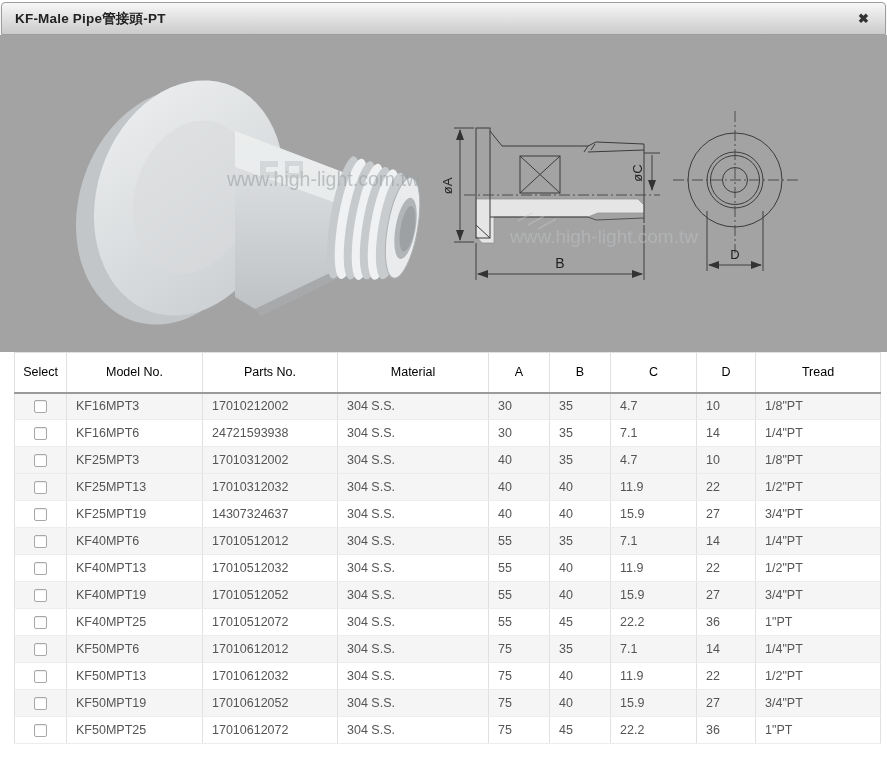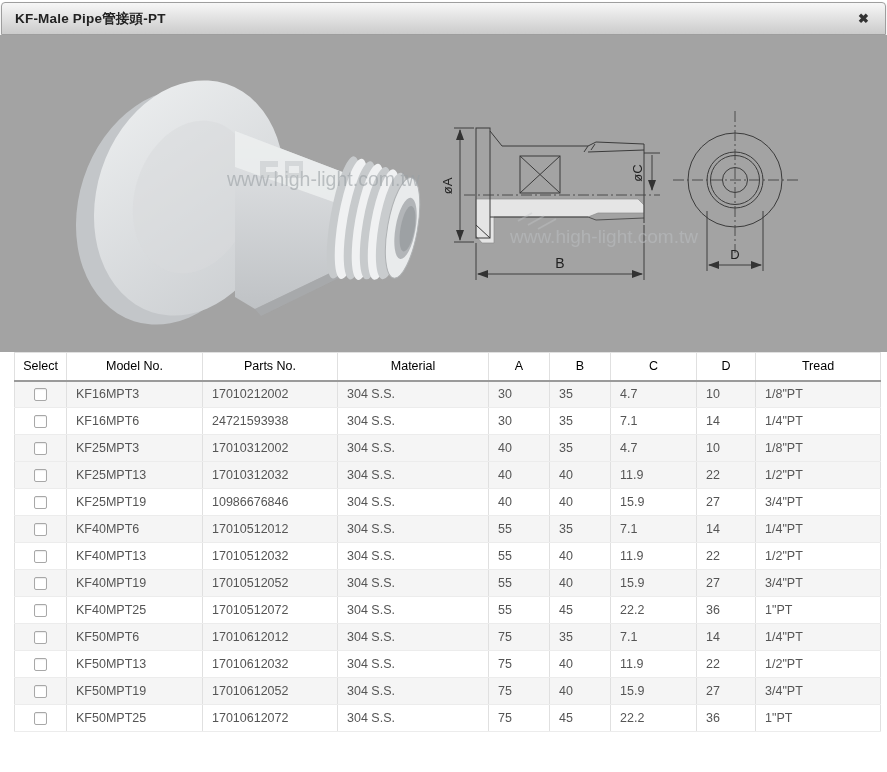--- a/index.html
+++ b/index.html
@@ -34,21 +34,21 @@
   
   table.spec {
     margin-left: 14px; width: 866px;
     border-collapse: collapse; table-layout: fixed;
     font-size: 12.5px;
     border-top: 1px solid #e0e0e0;
     border-left: 1px solid #e0e0e0;
     border-right: 1px solid #e0e0e0;
   }
   table.spec th {
-    height: 28px; padding: 4px 6px;
+    height: 40px; padding: 4px 6px;
     font-weight: normal; font-size: 12.5px; color: #000;
     text-align: center; background: #fff;
     border-bottom: 2px solid #9a9a9a;
     border-left: 1px solid #e0e0e0;
   }
   table.spec th:first-child { border-left: none; }
   table.spec td {
     height: 27px; padding: 4px 9px;
     color: #555;
     border-bottom: 1px solid #ececec;
@@ -265,21 +265,21 @@
           <td>304 S.S.</td>
           <td>40</td>
           <td>40</td>
           <td>11.9</td>
           <td>22</td>
           <td>1/2"PT</td>
         </tr>
         <tr>
           <td><input type="checkbox" style=""></td>
           <td>KF25MPT19</td>
-          <td>10986676846</td>
+          <td>14307324637</td>
           <td>304 S.S.</td>
           <td>40</td>
           <td>40</td>
           <td>15.9</td>
           <td>27</td>
           <td>3/4"PT</td>
         </tr>
         <tr class="odd">
           <td><input type="checkbox" style=""></td>
           <td>KF40MPT6</td>

